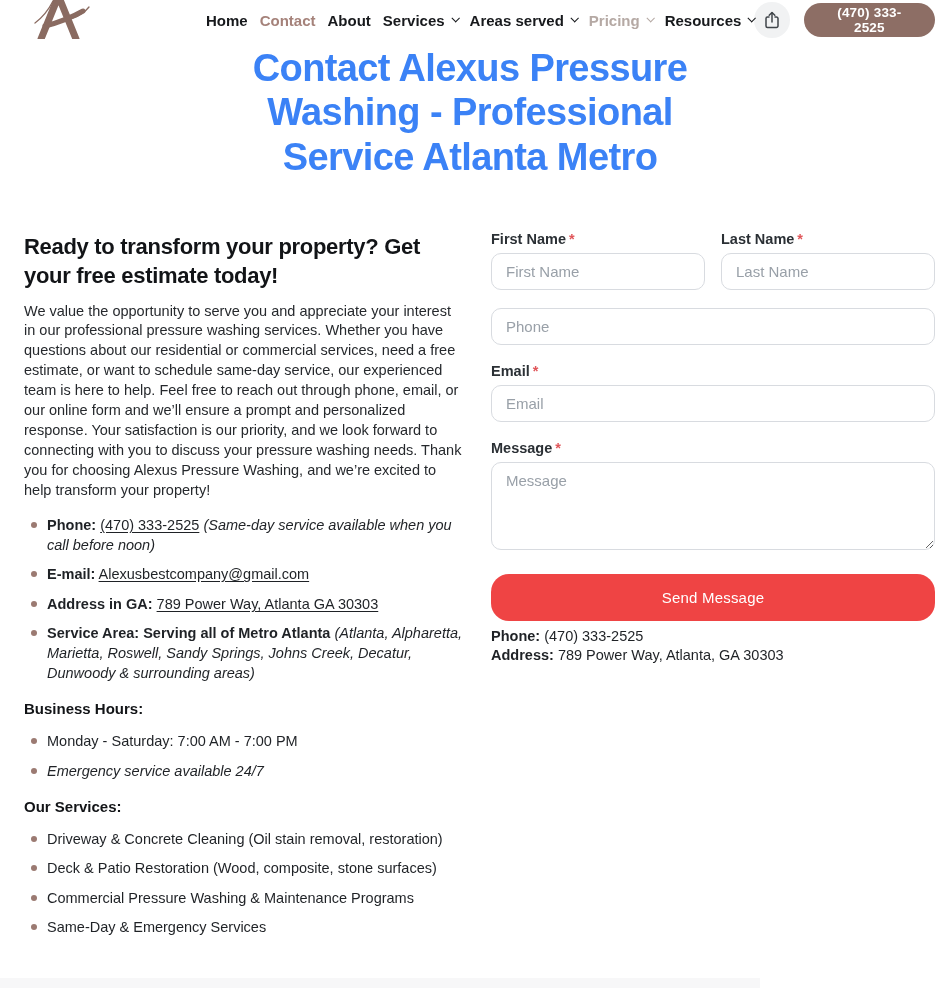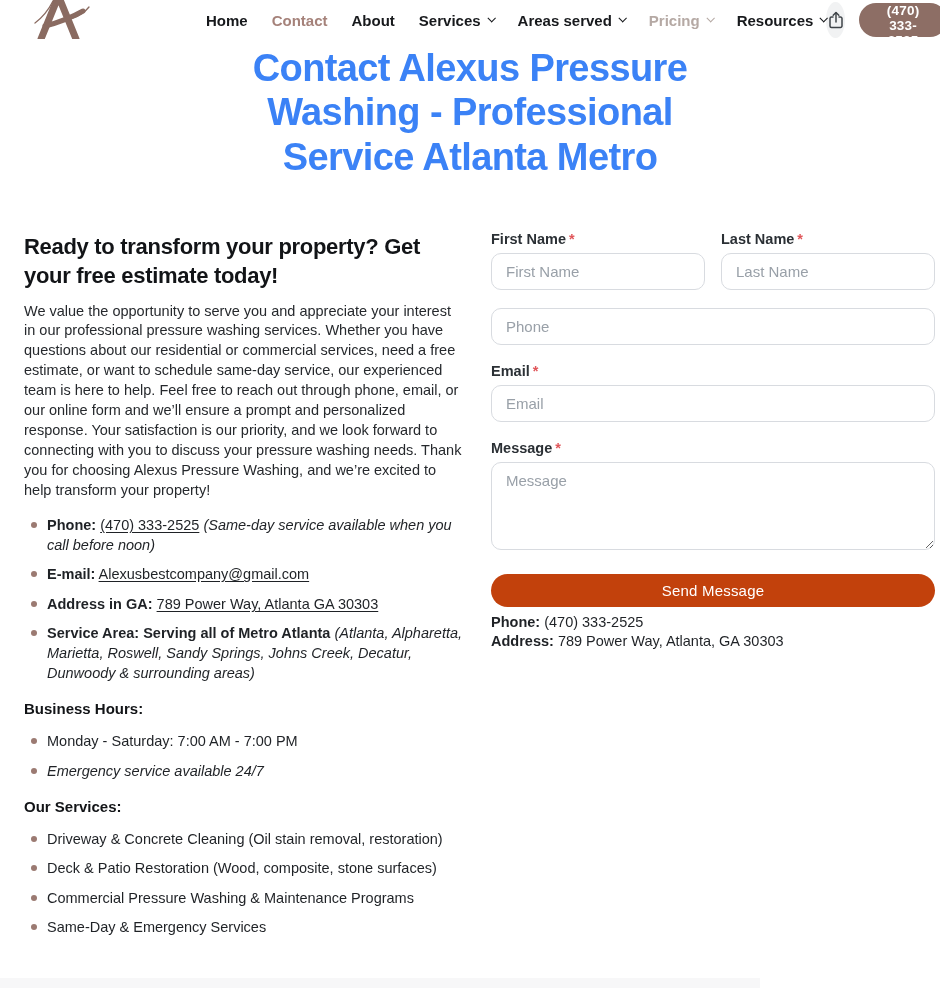--- a/index.html
+++ b/index.html
@@ -6,21 +6,21 @@
   html,body { background:#ffffff; }
   .page {
     position:relative; width:940px; height:988px; margin:0 auto;
     background:#ffffff; overflow:hidden;
     font-family:"Liberation Sans", sans-serif; color:#1d2025;
   }
 
   
   .header { display:flex; align-items:center; height:40px; padding-right:5px; }
   .logo { margin-left:28px; margin-top:-2px; flex:0 0 auto; }
-  .nav { display:flex; align-items:center; gap:24px; margin-left:112px; list-style:none; }
+  .nav { display:flex; align-items:center; gap:12px; margin-left:112px; list-style:none; }
   .nav-item { font-size:15px; font-weight:600; color:#17191c; cursor:pointer; white-space:nowrap; display:flex; align-items:center; }
   .nav-item.active { color:#a5827a; }
   .nav-item.muted { color:#b5a9a4; }
   .chev { width:6px; height:6px; border-right:1.7px solid currentColor; border-bottom:1.7px solid currentColor; transform:rotate(45deg) translateY(-1px); display:inline-block; margin-left:7px; margin-bottom:3px; }
   .header-actions { margin-left:auto; display:flex; align-items:center; gap:14px; }
   .share-btn { width:36px; height:36px; border-radius:50%; background:#f1f2f3; display:flex; align-items:center; justify-content:center; cursor:pointer; border:none; }
   .phone-pill { background:#8d6e65; color:#ffffff; border:none; border-radius:18px; height:34px; padding:0 19px; font-size:13.5px; font-weight:600; letter-spacing:.2px; cursor:pointer; font-family:inherit; }
 
   
   .page-title {
@@ -52,21 +52,21 @@
   .req { color:#e0565a; margin-left:3px; font-weight:700; }
   .form-input, .form-textarea {
     width:100%; border:1px solid #d8dbe0; border-radius:10px; background:#fff;
     font-family:inherit; font-size:15px; color:#1d2025;
   }
   .form-input { height:37px; padding:0 14px; }
   .form-textarea { height:88px; padding:9px 14px; resize:vertical; display:block; }
   .form-input::placeholder, .form-textarea::placeholder { color:#99a0a8; opacity:1; }
   .form-group.msg { margin-bottom:24px; }
   .send-btn {
-    width:100%; height:33px; border:none; border-radius:18px; background:#c2410c;
+    width:100%; height:47px; border:none; border-radius:18px; background:#ef4444;
     color:#ffffff; font-size:15px; font-weight:400; font-family:inherit; cursor:pointer; letter-spacing:.2px;
   }
   .form-contact { margin-top:6px; font-size:14.5px; line-height:1.32; color:#1f2226; }
   .form-contact .lbl { font-weight:700; }
 
   
   .bottom-band { position:absolute; left:0; bottom:0; width:760px; height:10px; background:#f7f7f8; }
 </style>
 </head>
 <body>

